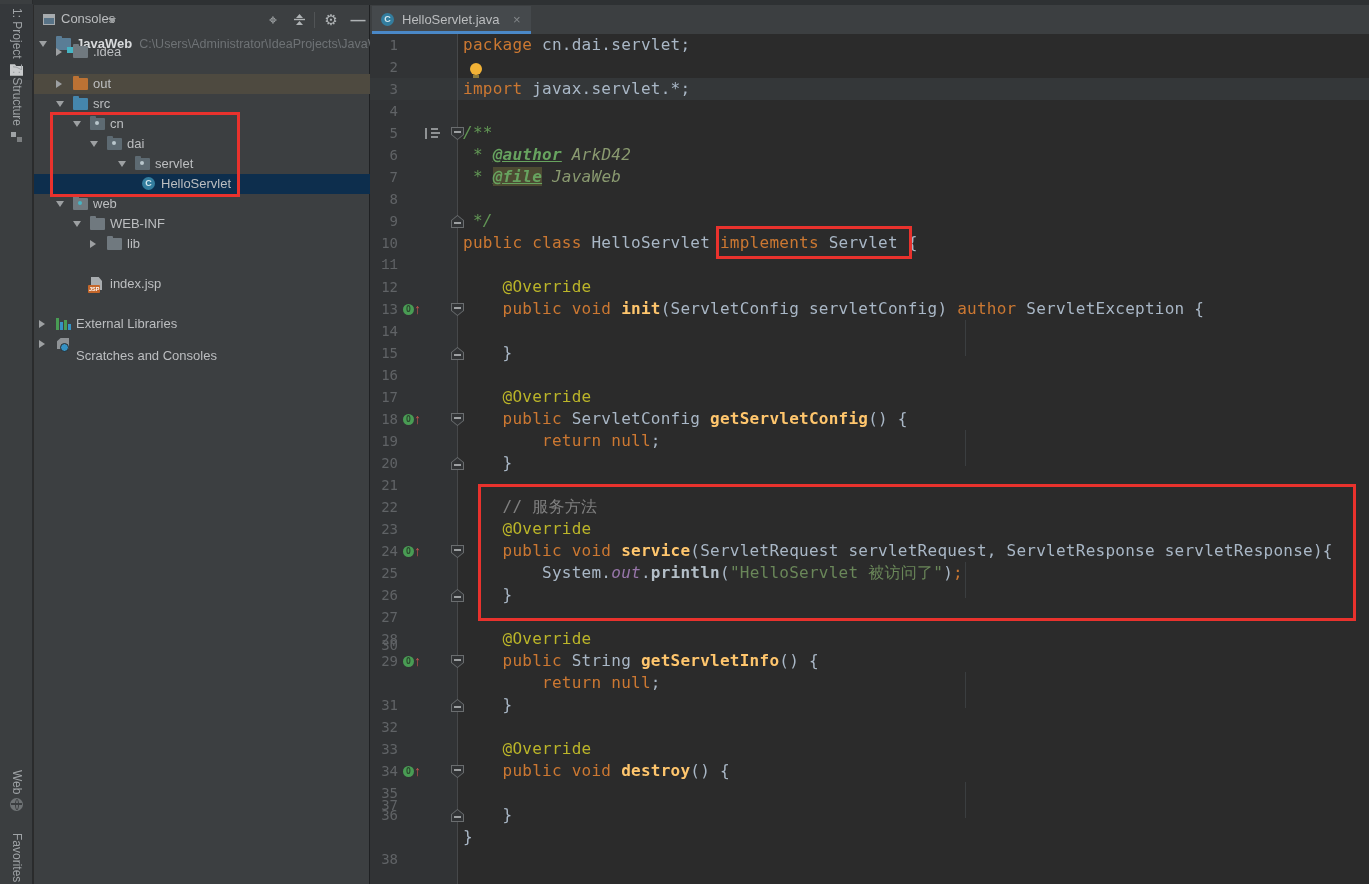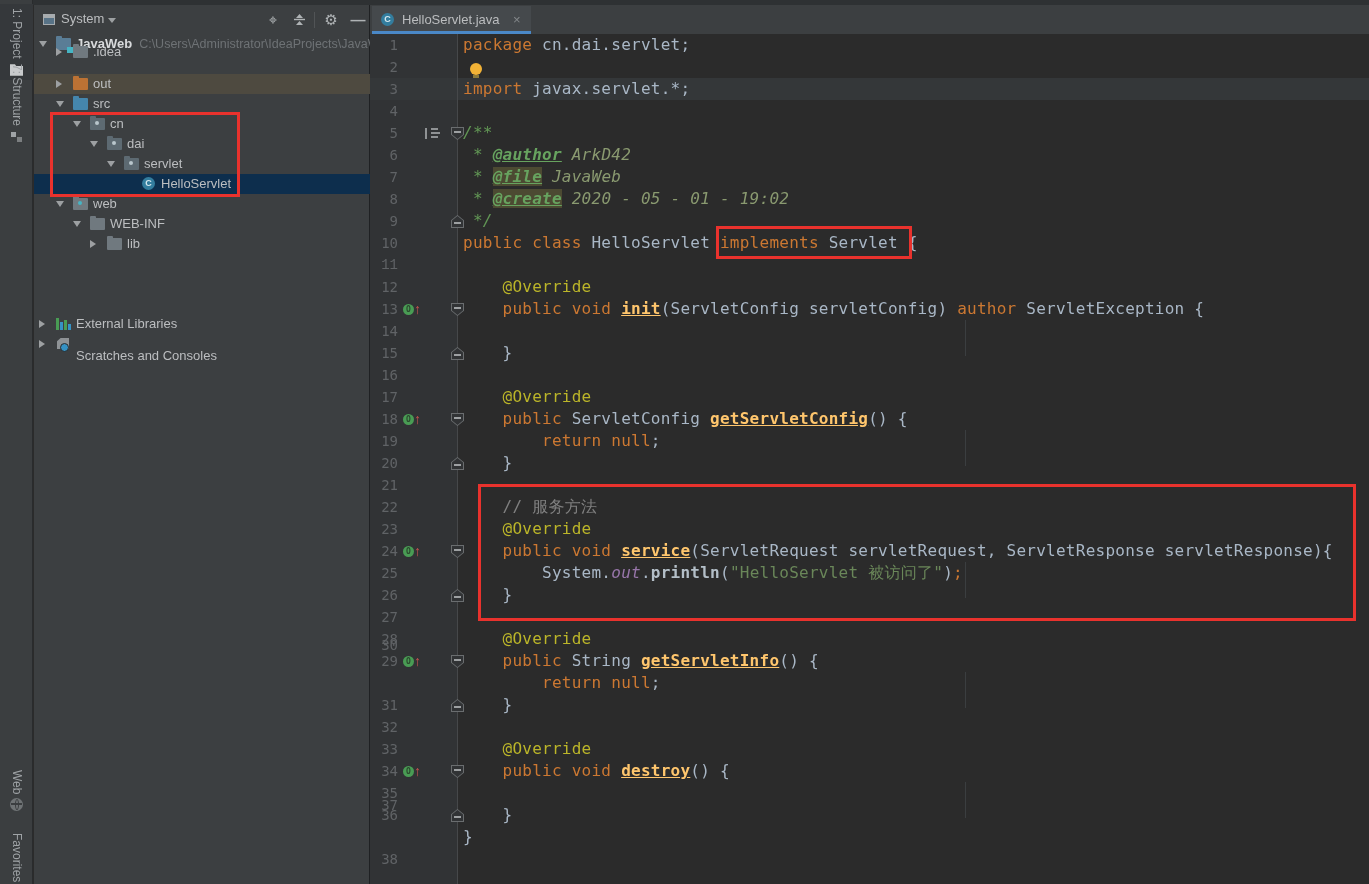--- a/index.html
+++ b/index.html
@@ -65,21 +65,21 @@
   .tab-close{font-size:13px;color:#84888b;margin-left:9px;cursor:pointer;}
 
   
   .editor{position:absolute;left:370px;top:34px;width:999px;height:850px;background:#2b2b2b;}
   .gutter-bg{position:absolute;left:0;top:0;width:87px;height:850px;background:#313335;}
   .caret-line{position:absolute;left:0;width:999px;height:22px;background:#343739;}
   .gutter-line{position:absolute;left:87px;top:0;width:1px;height:850px;background:#46484a;}
   .lnum{position:absolute;left:0;width:28px;text-align:right;font-family:"DejaVu Sans Mono",monospace;font-size:14px;color:#606366;line-height:22px;}
   .code-line{position:absolute;left:93px;height:22px;font-family:"DejaVu Sans Mono",monospace;font-size:16px;letter-spacing:0.25px;line-height:22px;white-space:pre;cursor:text;}
   .kw{color:#cc7832;} .pl{color:#a9b7c6;} .an{color:#bbb529;}
-  .mt{color:#ffc66d;font-weight:bold;text-decoration:underline;}
+  .mt{color:#ffc66d;font-weight:bold;}
   .dc{color:#629755;font-style:italic;}
   .dt{color:#67a35f;font-style:italic;font-weight:bold;text-decoration:underline;}
   .dth{color:#67a35f;font-style:italic;font-weight:bold;text-decoration:underline;background:#4c4a32;}
   .dv{color:#8a9a70;font-style:italic;}
   .cm{color:#808080;} .st{color:#6a8759;}
   .fd{color:#9876aa;font-style:italic;}
   .mb{color:#b4bfc8;font-weight:bold;}
   .ov-mark{position:absolute;left:33px;width:26px;height:22px;cursor:pointer;}
   .ov-o{position:absolute;left:0;top:6px;width:11px;height:11px;border-radius:50%;background:#499c54;color:#2b4a2e;font:bold 8px "DejaVu Sans Mono",monospace;text-align:center;line-height:11px;}
   .ov-a{position:absolute;left:11px;top:2px;color:#c75450;font-size:14px;font-weight:bold;line-height:18px;}
@@ -122,21 +122,21 @@
       <div class="strip-item" style="top: 833px;">
         <div class="vlabel">Favorites</div>
       </div>
     </div>
 
   <div class="topband"></div>
 
   <div class="panel">
     <div class="panel-header">
       <span class="ph-winicon"></span>
-      <span class="ph-title">System</span>
+      <span class="ph-title">Consoles</span>
       <span class="ph-caret"></span>
       <span class="ph-btn" style="left:230px">⌖</span>
       <span class="ph-btn" style="left:256px">
         <svg class="collapse-svg" width="13" height="13" viewBox="0 0 13 13">
           <polygon points="6.5,5 3,1 10,1" fill="#afb3b5" transform="rotate(180 6.5 3)"></polygon>
           <rect x="1" y="5.8" width="11" height="1.4" fill="#afb3b5"></rect>
           <polygon points="6.5,12 3,8 10,8" fill="#afb3b5" transform="rotate(180 6.5 10)"></polygon>
         </svg>
       </span>
       <span class="ph-sep"></span>
@@ -182,21 +182,21 @@
           <div class="t-label" style="left: 76px;">cn</div>
         </div>
         <div class="trow " style="top: 100px;">
           <div class="t-arrow open" style="left: 56px;"></div>
           <div class="t-icon" style="left: 73px;">
             <div class="fold-ico" style="background: rgb(93, 106, 114);"></div>
             <div class="dot"></div>
           </div>
           <div class="t-label" style="left: 93px;">dai</div>
         </div>
-        <div class="trow " style="top: 120px;">
+        <div class="trow " style="top: 120px; margin-left: 11px;">
           <div class="t-arrow open" style="left: 73px;"></div>
           <div class="t-icon" style="left: 90px;">
             <div class="fold-ico" style="background: rgb(93, 106, 114);"></div>
             <div class="dot"></div>
           </div>
           <div class="t-label" style="left: 110px;">servlet</div>
         </div>
         <div class="trow selected" style="top: 140px;">
           <div class="t-icon" style="left: 107px;">
             <div class="cls-circle" style="position: absolute;">C</div>
@@ -217,20 +217,27 @@
             <div class="fold-ico" style="background: rgb(112, 121, 127);"></div>
           </div>
           <div class="t-label" style="left: 76px;">WEB-INF</div>
         </div>
         <div class="trow " style="top: 200px;">
           <div class="t-arrow closed" style="left: 56px;"></div>
           <div class="t-icon" style="left: 73px;">
             <div class="fold-ico" style="background: rgb(112, 121, 127);"></div>
           </div>
           <div class="t-label" style="left: 93px;">lib</div>
+        </div>
+        <div class="trow " style="top: 240px;">
+          <div class="t-icon" style="left: 56px;">
+            <div class="file-ico"></div>
+            <div class="file-badge">JSP</div>
+          </div>
+          <div class="t-label" style="left: 76px;">index.jsp</div>
         </div>
         <div class="trow " style="top: 280px;">
           <div class="t-arrow closed" style="left: 5px;"></div>
           <div class="t-icon" style="left: 22px;">
             <div style="position: absolute; bottom: 1px; width: 3px; left: 0px; height: 12px; background: rgb(73, 156, 84);"></div>
             <div style="position: absolute; bottom: 1px; width: 3px; left: 4px; height: 8px; background: rgb(53, 146, 196);"></div>
             <div style="position: absolute; bottom: 1px; width: 3px; left: 8px; height: 10px; background: rgb(73, 156, 84);"></div>
             <div style="position: absolute; bottom: 1px; width: 3px; left: 12px; height: 6px; background: rgb(53, 146, 196);"></div>
           </div>
           <div class="t-label" style="left: 42px;">External Libraries</div>
@@ -283,21 +290,20 @@
         <i style="top: 0px; width: 7px;"></i>
         <i style="top: 4px; width: 9px;"></i>
         <i style="top: 8px; width: 7px;"></i>
       </div>
       <div class="code-line" style="top: 88px;"><span class="dc">/**</span></div>
       <div class="lnum" style="top: 110px;">6</div>
       <div class="code-line" style="top: 110px;"><span class="dc"> * </span><span class="dt">@author</span><span class="dv"> ArkD42</span></div>
       <div class="lnum" style="top: 132px;">7</div>
       <div class="code-line" style="top: 132px;"><span class="dc"> * </span><span class="dth">@file</span><span class="dv"> JavaWeb</span></div>
       <div class="lnum" style="top: 154px;">8</div>
-      <div class="code-line" style="top: 154px;"><span class="dc"> * </span><span class="dth">@create</span><span class="dv"> 2020 - 05 - 01 - 19:02</span></div>
       <div class="lnum" style="top: 176px;">9</div>
       <div class="fold e" style="top: 181px;">
         <div class="f-out"></div>
         <div class="f-in"></div>
         <div class="f-minus"></div>
       </div>
       <div class="code-line" style="top: 176px;"><span class="dc"> */</span></div>
       <div class="lnum" style="top: 198px;">10</div>
       <div class="code-line" style="top: 198px;"><span class="kw">public class </span><span class="pl">HelloServlet </span><span class="kw">implements </span><span class="pl">Servlet {</span></div>
       <div class="lnum" style="top: 220px; font-family: Liberation Mono, monospace;">11</div>

